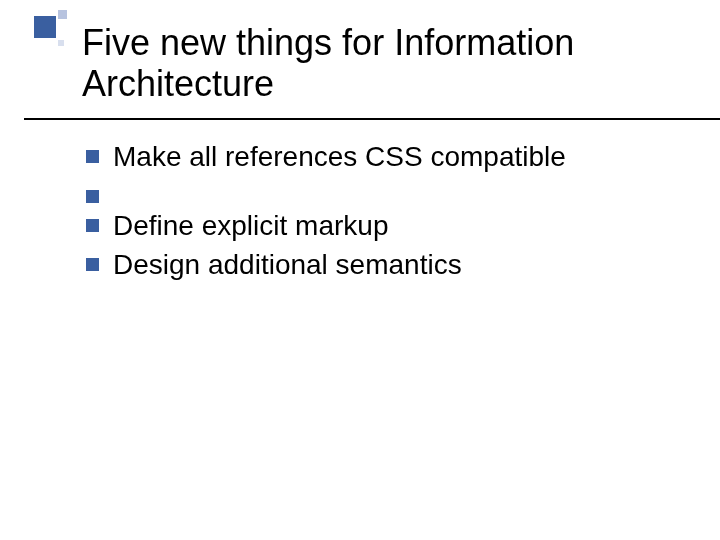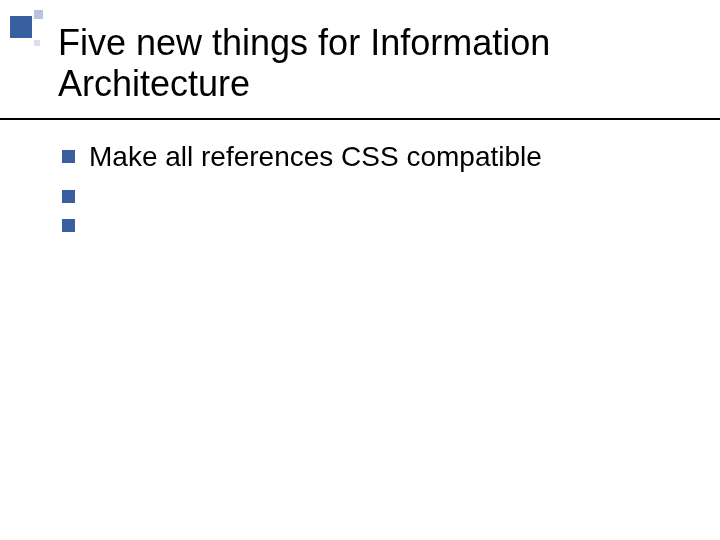--- a/index.html
+++ b/index.html
@@ -9,20 +9,21 @@
     height: 540px;
     background: #fff;
     font-family: Arial, Helvetica, sans-serif;
     color: #000;
   }
   .slide {
     position: relative;
     width: 668px;
     height: 540px;
     box-sizing: border-box;
+    margin-left: 24px;
   }
   .deco {
     position: absolute;
     top: 10px;
     left: 10px;
     width: 40px;
     height: 40px;
   }
   .deco .big-square {
     position: absolute;
@@ -108,16 +109,21 @@
   <div class="body">
     <div class="item">
       <div class="bullet"></div>
       <div class="item-text">Make all references CSS compatible</div>
     </div>
     <div class="item">
       <div class="bullet"></div>
     </div>
     <div class="item">
       <div class="bullet"></div>
+      <div class="item-text">Define explicit markup</div>
+    </div>
+    <div class="item">
+      <div class="bullet"></div>
+      <div class="item-text">Design additional semantics</div>
     </div>
   </div>
 
 </div>
 
 </body></html>

